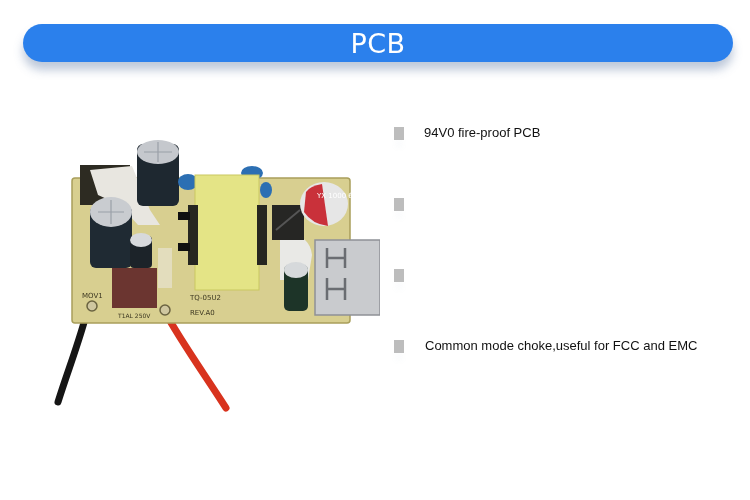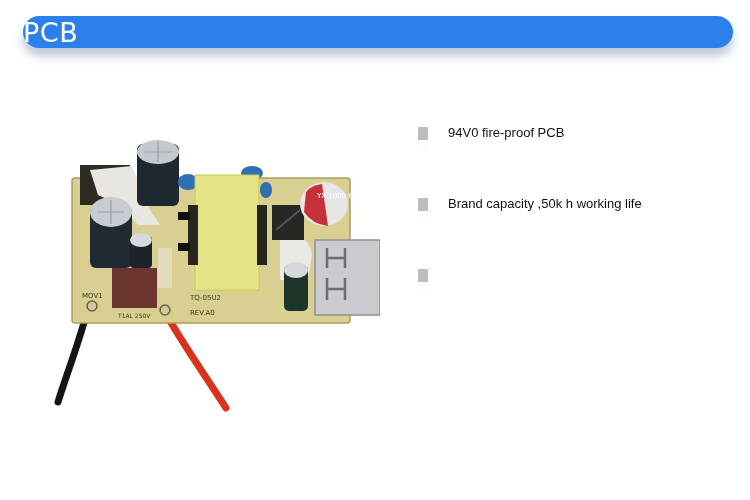--- a/index.html
+++ b/index.html
@@ -2,34 +2,34 @@
 <html><head>
 <meta charset="utf-8">
 <style>
   html, body { margin: 0; padding: 0; }
   body {
     width: 750px; height: 500px; background: #ffffff;
     position: relative; overflow: hidden;
     font-family: "Liberation Sans", sans-serif;
   }
   .header-bar {
-    position: absolute; left: 23px; top: 16px; width: 710px; height: 32px;
+    position: absolute; left: 23px; top: 24px; width: 710px; height: 38px;
     background: #2b80ec; border-radius: 25px;
     box-shadow: 0 8px 10px rgba(70, 100, 150, 0.35);
-    display: flex; align-items: center; 
+    display: flex; align-items: center; justify-content: center;
   }
   .header-title {
     color: #ffffff; font-family: "DejaVu Sans", sans-serif;
     font-size: 27px; letter-spacing: 0.5px;
   }
   .photo {
     position: absolute; left: 40px; top: 130px; width: 340px; height: 290px; text-align: right;
   }
   .features {
-    position: absolute; left: 418px; top: 124px; width: 330px;
+    position: absolute; left: 394px; top: 124px; width: 330px;
     margin: 0; padding: 0; list-style: none;
   }
   .feature {
     position: relative; height: 71px; display: flex; align-items: flex-start;
   }
   .bullet {
     width: 10px; height: 13px; background: #bdbdbd; margin-top: 3px;
     box-shadow: 0 10px 6px -4px rgba(150, 170, 200, 0.25);
     flex: none;
   }
@@ -105,18 +105,21 @@
   </svg>
 </div>
 
 <ul class="features">
   <li class="feature">
     <span class="bullet"></span>
     <span class="feature-text">94V0 fire-proof PCB</span>
   </li>
   <li class="feature">
     <span class="bullet"></span>
-    <span class="feature-text">Brand capacity ,50k h working life</span>
   </li>
   <li class="feature">
     <span class="bullet"></span>
   </li>
+  <li class="feature">
+    <span class="bullet"></span>
+    <span class="feature-text">Common mode choke,useful for FCC and EMC</span>
+  </li>
 </ul>
 
 </body></html>

